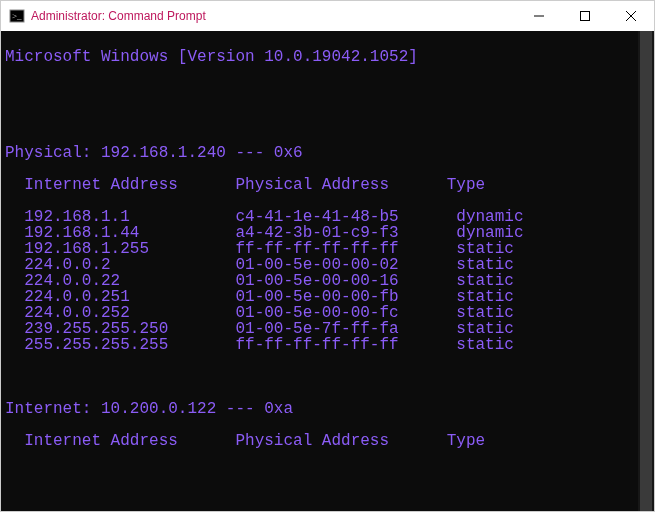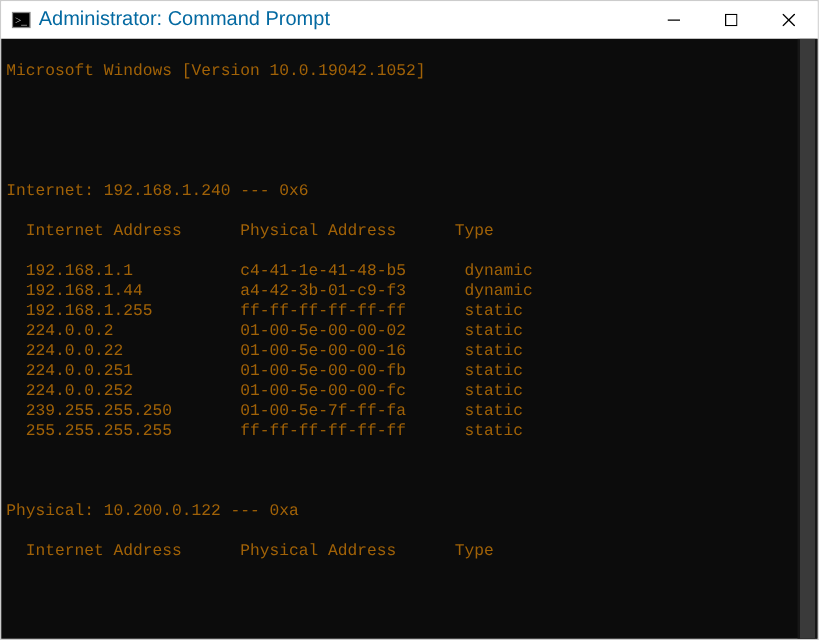--- a/index.html
+++ b/index.html
@@ -28,41 +28,41 @@
     }
     .titlebar .icon {
       width: 16px;
       height: 16px;
       margin-right: 6px;
       display: flex;
       align-items: center;
       justify-content: center;
     }
     .titlebar .title {
-      font-size: 16px;
-      color: #0369a1;
+      font-size: 12px;
+      color: #be185d;
       flex: 1;
     }
     .winbtns {
       display: flex;
       height: 100%;
     }
     .winbtn {
       width: 46px;
       height: 100%;
       display: flex;
       align-items: center;
       justify-content: center;
     }
     .terminal {
       flex: 1;
       background: #0c0c0c;
-      color: #a16207;
+      color: #8b5cf6;
       font-family: Consolas, "Courier New", monospace;
-      font-size: 13px;
+      font-size: 16px;
       line-height: 16px;
       padding: 2px 4px;
       position: relative;
       white-space: pre;
       overflow: hidden;
     }
     .scrollbar {
       position: absolute;
       right: 0;
       top: 0;
@@ -109,25 +109,25 @@
             <line x1="10" y1="0" x2="0" y2="10" stroke="#000" stroke-width="1"></line>
           </svg>
       </div>
     </div>
   </div>
 
   <div class="terminal">
 <span class="line">Microsoft Windows [Version 10.0.19042.1052]</span>
 <span class="line"> </span>
 <span class="line"> </span>
-<span class="line">Internet: 192.168.1.240 --- 0x6</span>
+<span class="line">Physical: 192.168.1.240 --- 0x6</span>
 <span class="line">  <span>Internet Address</span>      <span>Physical Address</span>      <span>Type</span></span>
 <div id="tbl0"><span class="line">  192.168.1.1           c4-41-1e-41-48-b5      dynamic</span><span class="line">  192.168.1.44          a4-42-3b-01-c9-f3      dynamic</span><span class="line">  192.168.1.255         ff-ff-ff-ff-ff-ff      static</span><span class="line">  224.0.0.2             01-00-5e-00-00-02      static</span><span class="line">  224.0.0.22            01-00-5e-00-00-16      static</span><span class="line">  224.0.0.251           01-00-5e-00-00-fb      static</span><span class="line">  224.0.0.252           01-00-5e-00-00-fc      static</span><span class="line">  239.255.255.250       01-00-5e-7f-ff-fa      static</span><span class="line">  255.255.255.255       ff-ff-ff-ff-ff-ff      static</span></div>
 <span class="line"> </span>
-<span class="line">Physical: 10.200.0.122 --- 0xa</span>
+<span class="line">Internet: 10.200.0.122 --- 0xa</span>
 <span class="line">  <span>Internet Address</span>      <span>Physical Address</span>      <span>Type</span></span>
 
 
 
     <div class="scrollbar">
       <div class="thumb"></div>
     </div>
   </div>
 </div>
 

